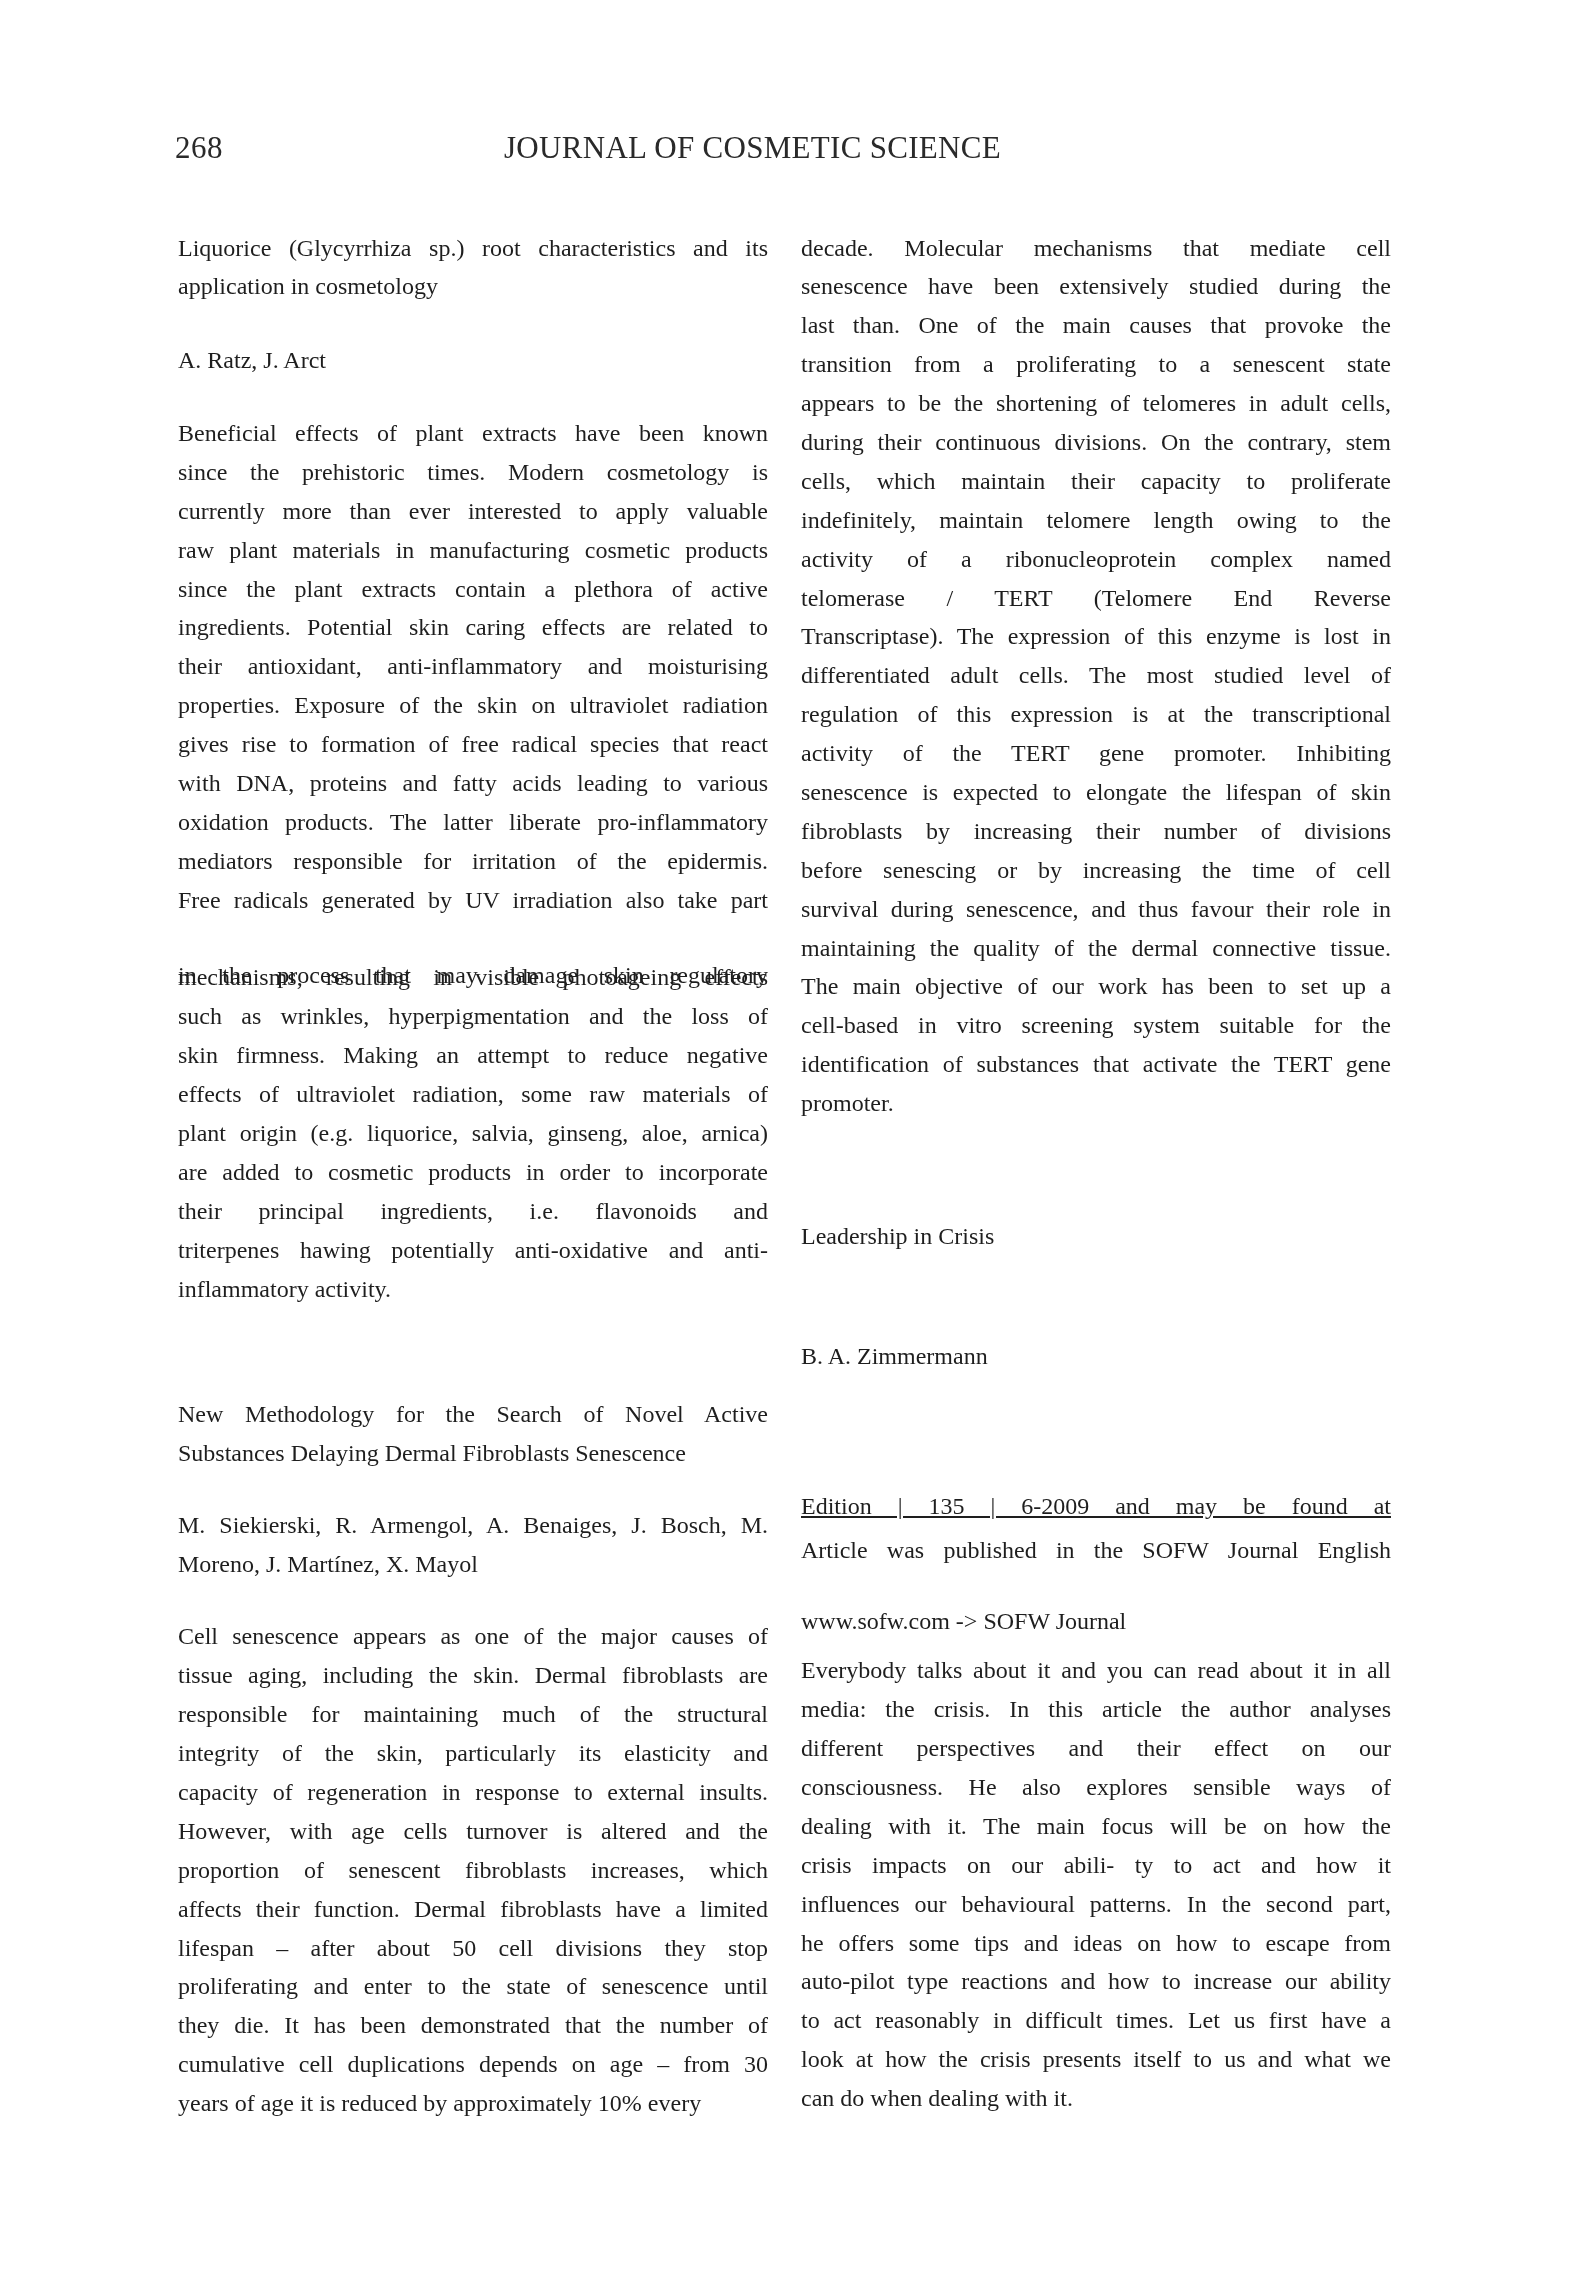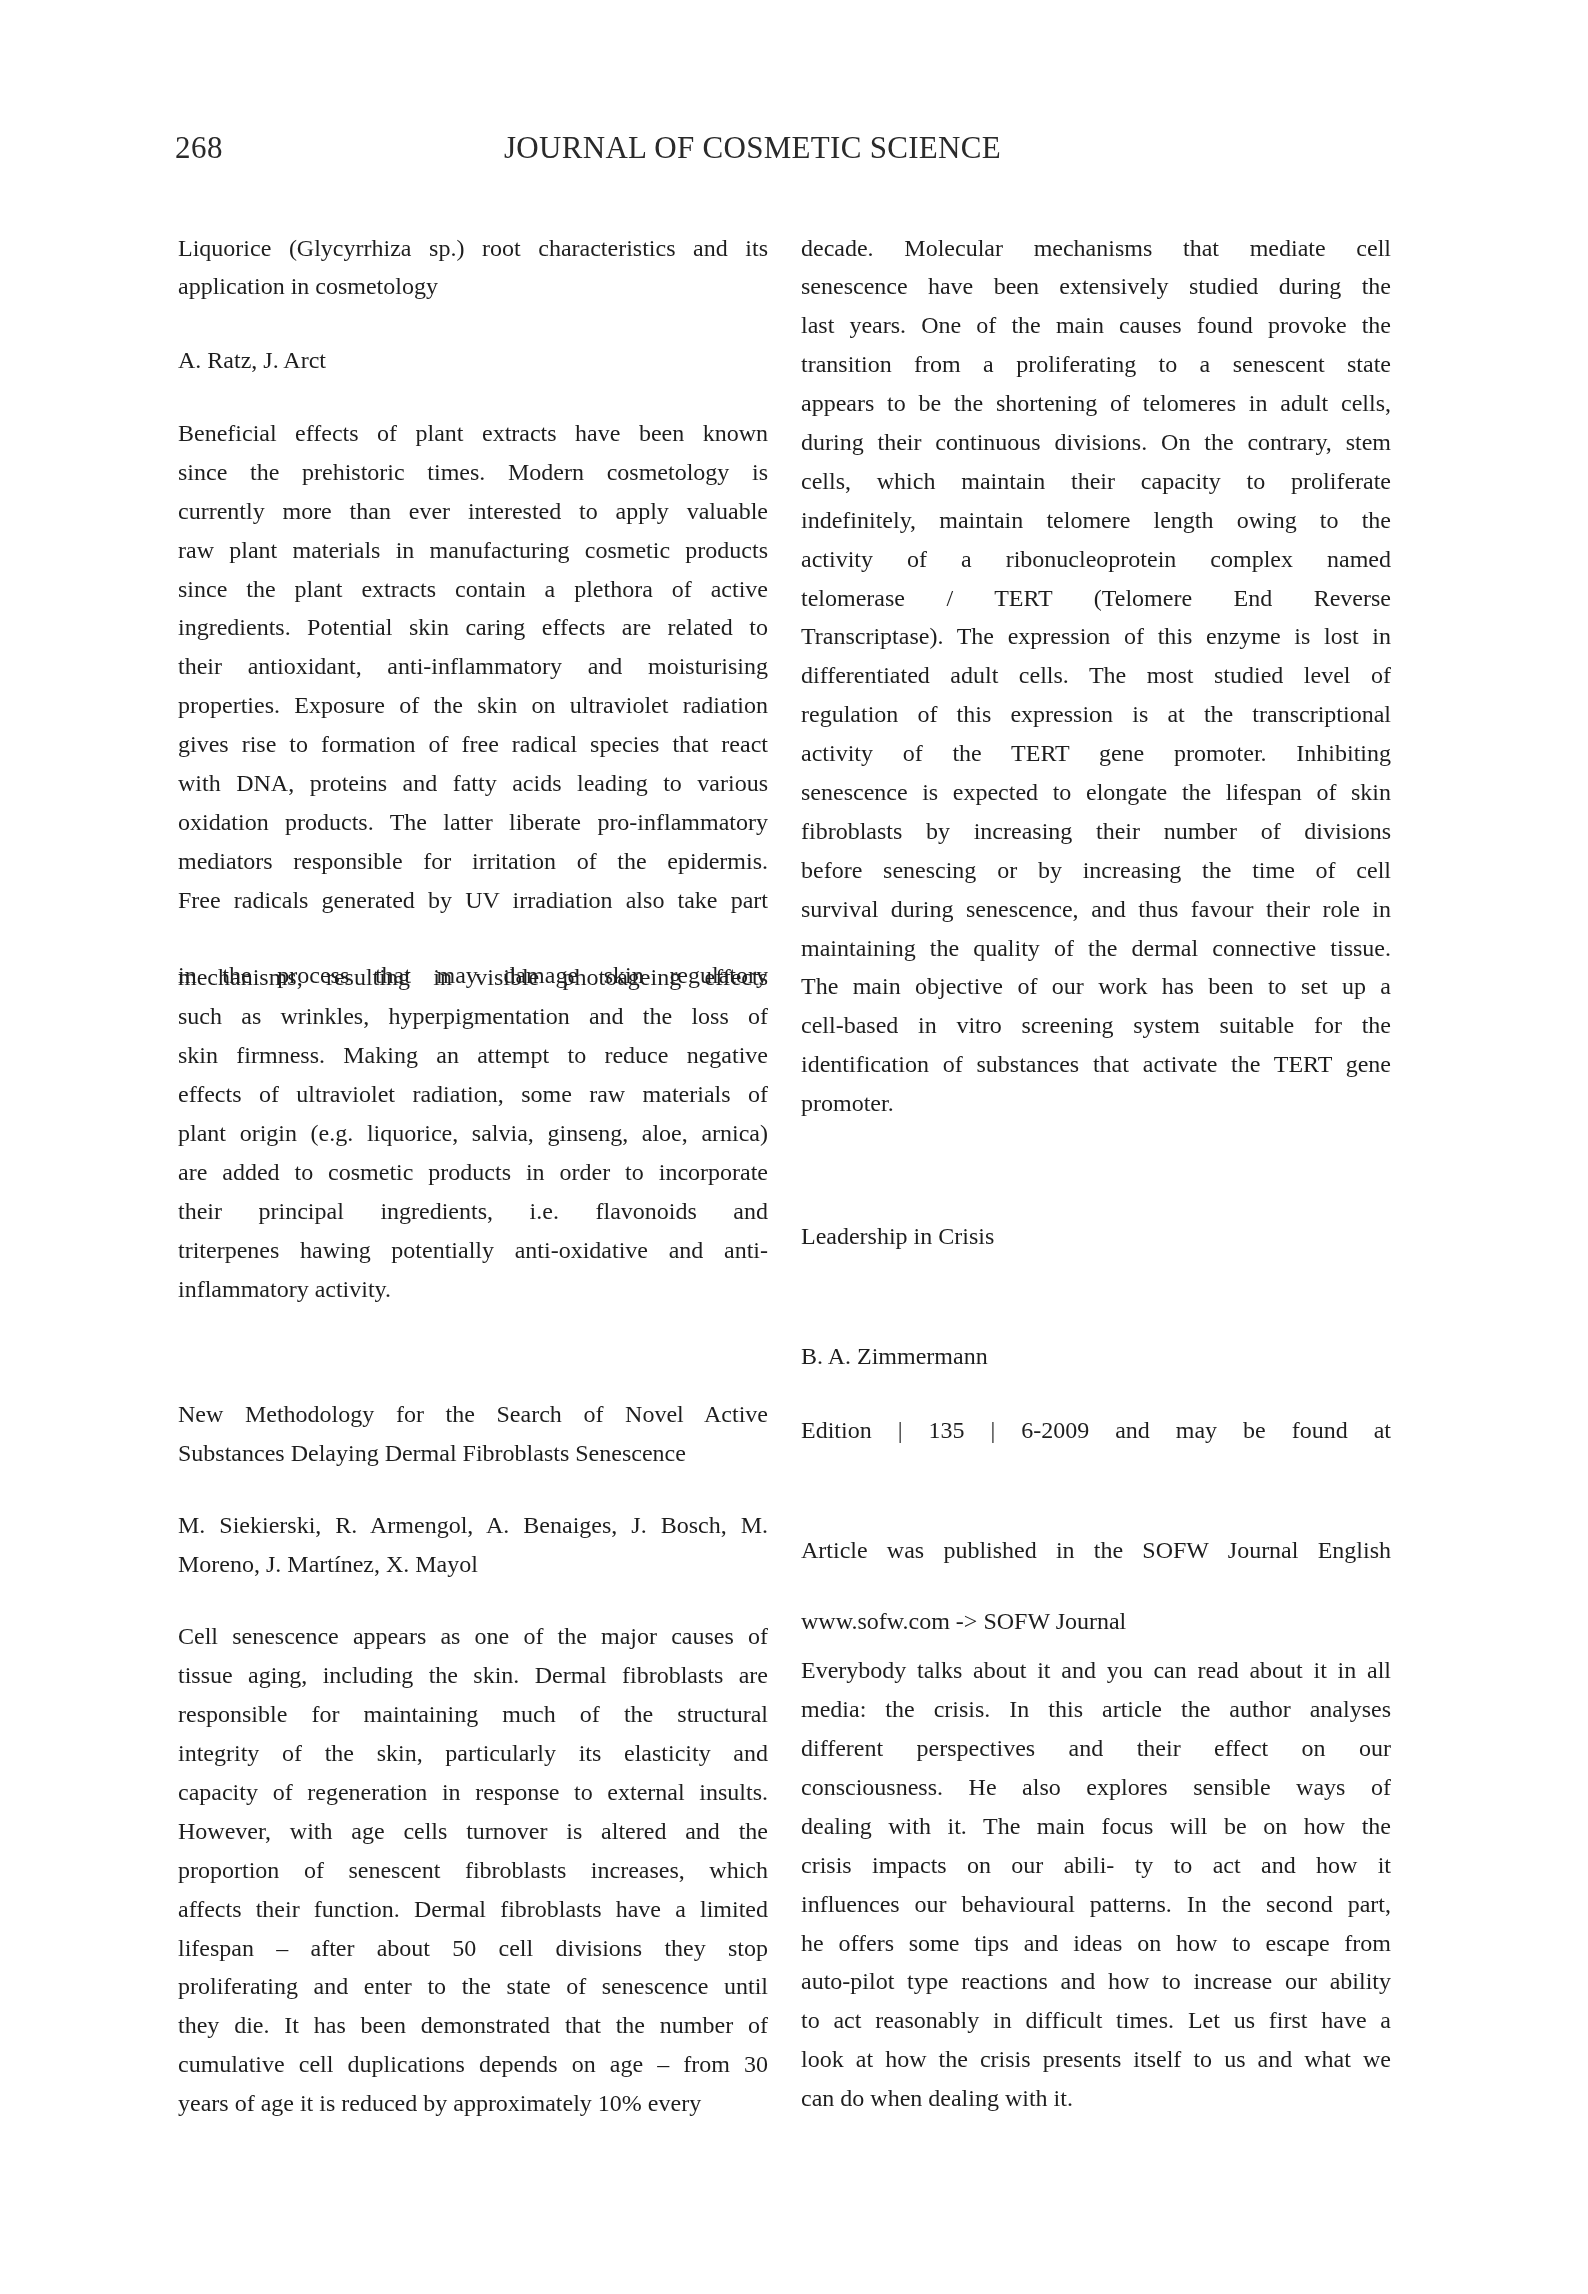--- a/index.html
+++ b/index.html
@@ -117,21 +117,21 @@
       <div class="line" style="top: 2011px;">they die. It has been demonstrated that the number of</div>
       <div class="line" style="top: 2050px;">cumulative cell duplications depends on age – from 30</div>
       <div class="line last" style="top: 2089px;">years of age it is reduced by approximately 10% every</div>
     </div>
 </div>
 
 <div class="col col-right" style="top:0;">
   <div id="a2-abs-right">
       <div class="line" style="top: 234px;">decade. Molecular mechanisms that mediate cell</div>
       <div class="line" style="top: 272px;">senescence have been extensively studied during the</div>
-      <div class="line" style="top: 311px;">last years. One of the main causes found provoke the</div>
+      <div class="line" style="top: 311px;">last than. One of the main causes that provoke the</div>
       <div class="line" style="top: 350px;">transition from a proliferating to a senescent state</div>
       <div class="line" style="top: 389px;">appears to be the shortening of telomeres in adult cells,</div>
       <div class="line" style="top: 428px;">during their continuous divisions. On the contrary, stem</div>
       <div class="line" style="top: 467px;">cells, which maintain their capacity to proliferate</div>
       <div class="line" style="top: 506px;">indefinitely, maintain telomere length owing to the</div>
       <div class="line" style="top: 545px;">activity of a ribonucleoprotein complex named</div>
       <div class="line" style="top: 584px;">telomerase / TERT (Telomere End Reverse</div>
       <div class="line" style="top: 622px;">Transcriptase). The expression of this enzyme is lost in</div>
       <div class="line" style="top: 661px;">differentiated adult cells. The most studied level of</div>
       <div class="line" style="top: 700px;">regulation of this expression is at the transcriptional</div>
@@ -148,21 +148,21 @@
     </div>
 
   <div>
     <div class="line last" style="top:1222px;">Leadership in Crisis</div>
   </div>
   <div>
     <div class="line last" style="top:1342px;">B. A. Zimmermann</div>
   </div>
   <div id="a3-note">
       <div class="line" style="top: 1536px;">Article was published in the SOFW Journal English</div>
-      <div class="line" style="top: 1416px;">Edition  |  135  |  6-2009 and may be found at</div>
+      <div class="line" style="top: 1492px; text-decoration: underline;">Edition  |  135  |  6-2009 and may be found at</div>
       <div class="line last" style="top: 1591px; margin-top: 16px;">www.sofw.com -&gt; SOFW Journal</div>
     </div>
   <div id="a3-abs">
       <div class="line" style="top: 1656px;">Everybody talks about it and you can read about it in all</div>
       <div class="line" style="top: 1695px;">media: the crisis. In this article the author analyses</div>
       <div class="line" style="top: 1734px;">different perspectives and their effect on our</div>
       <div class="line" style="top: 1773px;">consciousness. He also explores sensible ways of</div>
       <div class="line" style="top: 1812px;">dealing with it. The main focus will be on how the</div>
       <div class="line" style="top: 1851px;">crisis impacts on our abili- ty to act and how it</div>
       <div class="line" style="top: 1890px;">influences our behavioural patterns. In the second part,</div>

